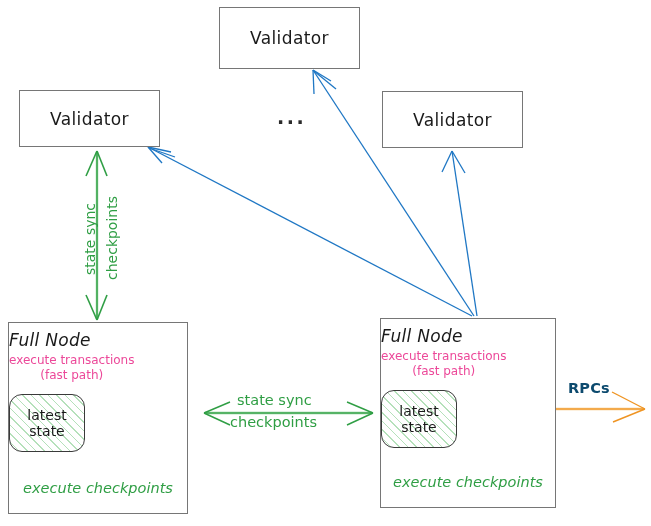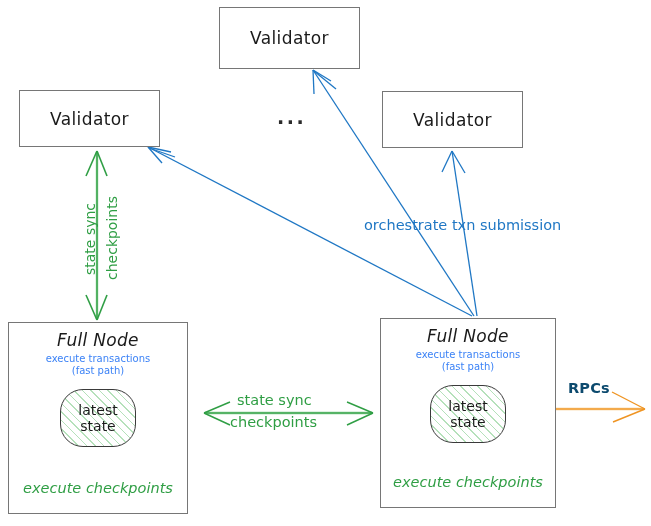--- a/index.html
+++ b/index.html
@@ -40,33 +40,33 @@
   .validator-label {
     font-family: "DejaVu Sans", sans-serif;
     font-size: 17px;
     color: #1a1a1a;
     letter-spacing: 0.4px;
   }
 
   .fullnode-box {
     display: flex;
     flex-direction: column;
-    align-items: center;
+    align-items: flex-start;
     padding-top: 7px;
   }
   .fn-title {
     font-size: 17px;
     color: #1a1a1a;
     font-style: italic;
     letter-spacing: 0.3px;
     margin-bottom: 3px;
   }
   .fn-blue {
-    font-size: 10px;
-    color: #3b82f6;
+    font-size: 12px;
+    color: #ec4899;
     text-align: center;
     line-height: 1.22;
   }
   .fn-green-bottom {
     position: absolute;
     left: 0;
     right: 0;
     bottom: 17px;
     text-align: center;
     font-size: 14.5px;
@@ -74,21 +74,21 @@
     font-style: italic;
   }
 
   
   .state-box {
     position: relative;
     width: 74px;
     height: 56px;
     margin-top: 12px;
     border: 1.5px solid #3a3a3a;
-    border-radius: 23px;
+    border-radius: 13px;
     background-color: #ffffff;
     background-image: repeating-linear-gradient(
         45deg,
         rgba(120, 200, 130, 0.55) 0px,
         rgba(120, 200, 130, 0.55) 1px,
         rgba(255, 255, 255, 0) 1px,
         rgba(255, 255, 255, 0) 6px
     );
     display: flex;
     flex-direction: column;
@@ -215,17 +215,16 @@
     </div>
     <div class="fn-green-bottom">execute checkpoints</div>
   </div>
 
   <div class="rot-wrap" style="left:82px; top:275px;">state sync</div>
   <div class="rot-wrap" style="left:104px; top:280px;">checkpoints</div>
 
   <div class="txt txt-green" style="left:237px; top:392px;">state sync</div>
   <div class="txt txt-green" style="left:230px; top:414px;">checkpoints</div>
 
-  <div class="txt txt-blue" style="left:364px; top:217px;">orchestrate txn submission</div>
 
   <div class="txt txt-orange" style="left:568px; top:380px;">RPCs</div>
 
 </div>
 
 </body></html>

